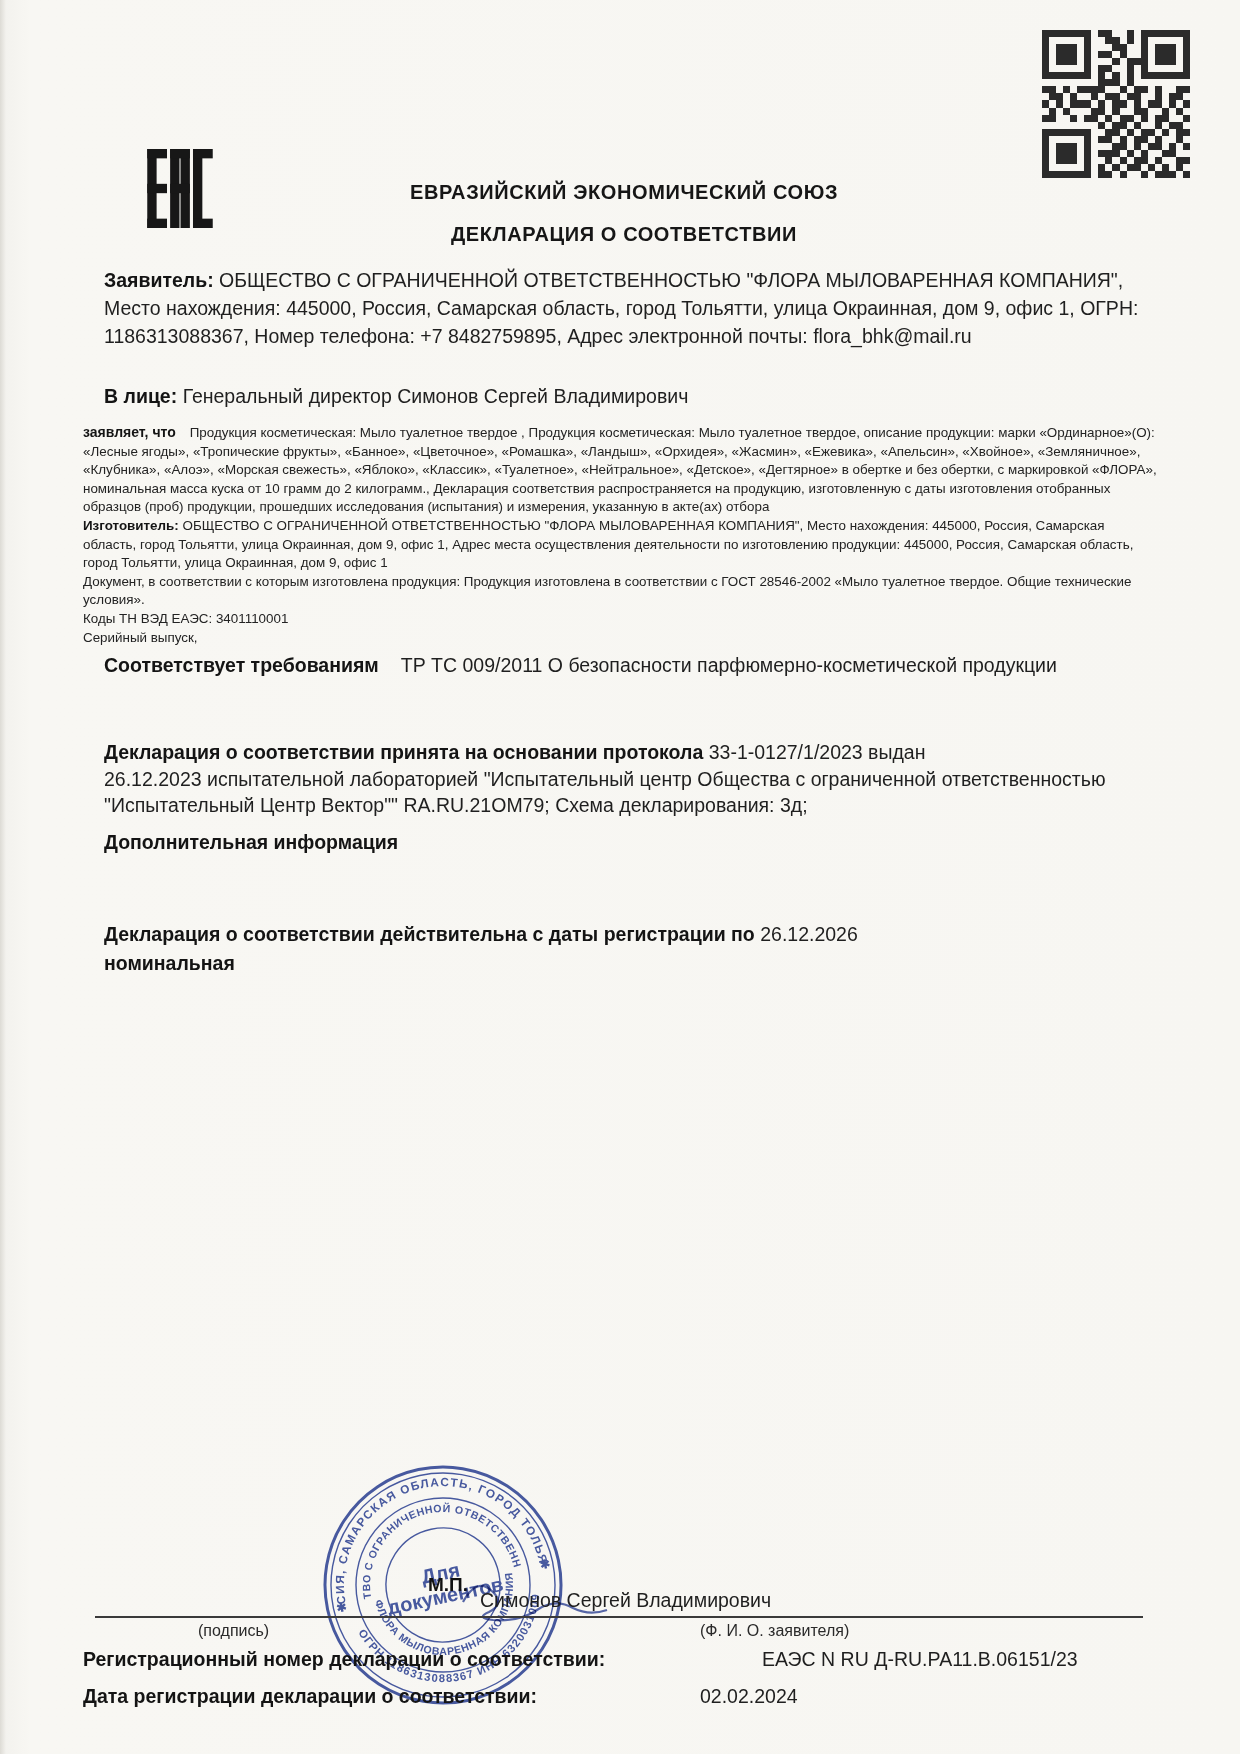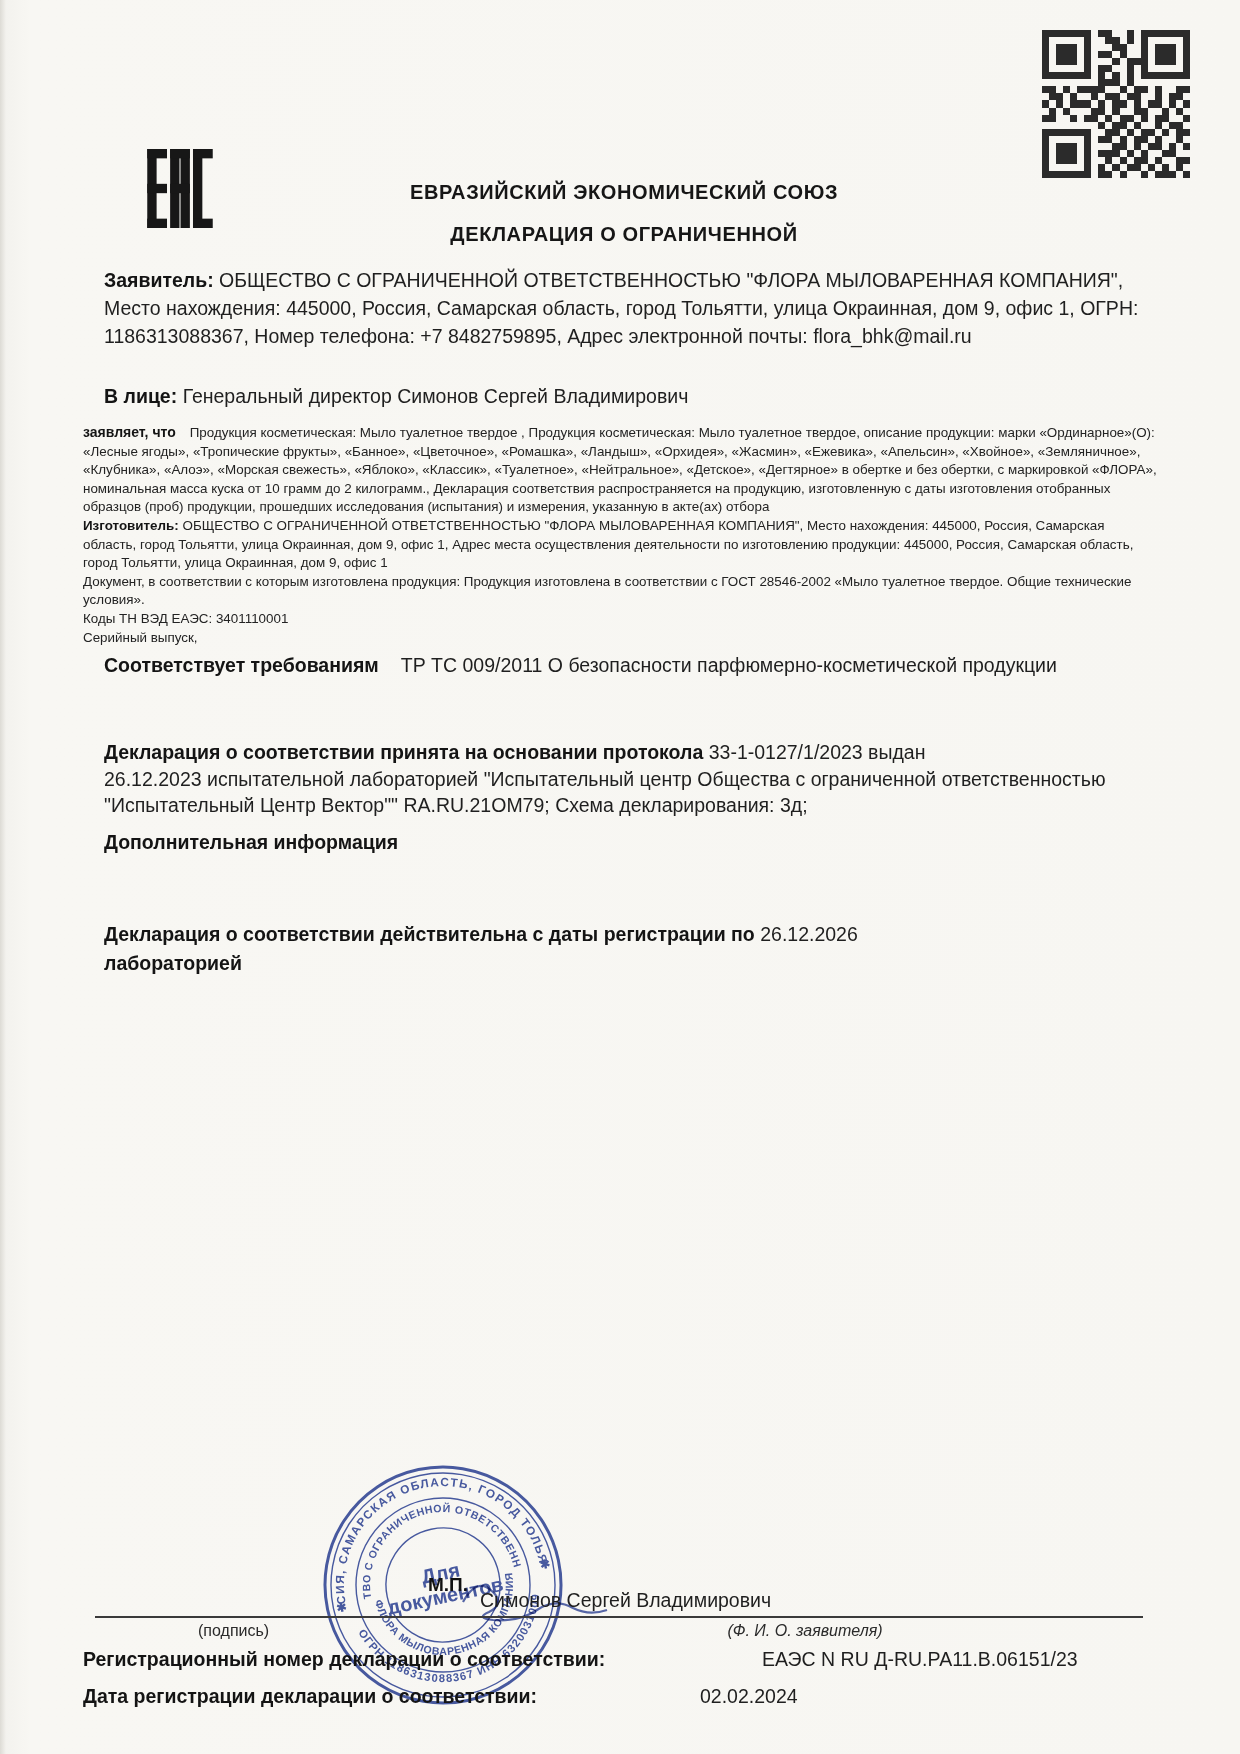--- a/index.html
+++ b/index.html
@@ -284,21 +284,21 @@
       <rect x="32" y="0" width="9" height="76"></rect>
     <rect x="22" y="0" width="19" height="9"></rect>
       <rect x="22" y="33.5" width="19" height="9"></rect>
 
     <rect x="44" y="0" width="9" height="76"></rect>
       <rect x="44" y="0" width="19" height="9"></rect>
     <rect x="44" y="67" width="19" height="9"></rect>
   </svg>
 
   <div class="abs title" style="top:181px;">ЕВРАЗИЙСКИЙ ЭКОНОМИЧЕСКИЙ СОЮЗ</div>
-  <div class="abs title" style="top:223px;">ДЕКЛАРАЦИЯ О ОГРАНИЧЕННОЙ</div>
+  <div class="abs title" style="top:223px;">ДЕКЛАРАЦИЯ О СООТВЕТСТВИИ</div>
 
   <div class="abs para" style="top:266px;">
     <span class="b">Заявитель:</span>
     <span>ОБЩЕСТВО С ОГРАНИЧЕННОЙ ОТВЕТСТВЕННОСТЬЮ "ФЛОРА МЫЛОВАРЕННАЯ КОМПАНИЯ", Место нахождения: 445000, Россия, Самарская область, город Тольятти, улица Окраинная, дом 9, офис 1, ОГРН: 1186313088367, Номер телефона: +7 8482759895, Адрес электронной почты: flora_bhk@mail.ru</span>
   </div>
 
   <div class="abs para" style="top:382px;">
     <span class="b">В лице:</span>
     <span>Генеральный директор Симонов Сергей Владимирович</span>
   </div>
@@ -319,21 +319,21 @@
     <span class="b">Декларация о соответствии принята на основании протокола</span>
     <span>33-1-0127/1/2023 выдан</span><br>
     <span>26.12.2023  испытательной лабораторией "Испытательный центр Общества с ограниченной ответственностью "Испытательный Центр Вектор"" RA.RU.21ОМ79; Схема декларирования: 3д;</span>
   </div>
 
   <div class="abs para b" style="top:828px;">Дополнительная информация</div>
 
   <div class="abs para" style="top:920px;line-height:29px;">
     <span class="b">Декларация о соответствии действительна с даты регистрации по</span>
     <span>26.12.2026</span><br>
-    <span class="b">лабораторией</span>
+    <span class="b">номинальная</span>
   </div>
 
   <svg class="abs stamp-svg" viewBox="0 0 254 254">
     <g transform="rotate(-12 127 127)" font-family="Liberation Sans, sans-serif">
       <g fill="none" stroke="#3b4fa0">
         <circle cx="127" cy="127" r="118" stroke-width="3"></circle>
         <circle cx="127" cy="127" r="112" stroke-width="1.4"></circle>
         <circle cx="127" cy="127" r="87" stroke-width="1.4"></circle>
         <circle cx="127" cy="127" r="57" stroke-width="1.4"></circle>
       </g>
@@ -364,20 +364,20 @@
 
   <svg class="abs squiggle" viewBox="0 0 230 70">
     <path d="M8,42 q14,-26 30,-10 q12,12 -4,20 q-14,6 4,8 q26,2 44,-10 q18,-12 36,-2 q16,8 34,2" fill="none" stroke="#3b4fa0" stroke-width="2.2" opacity=".85"></path>
   </svg>
 
   <div class="abs mp">М.П.</div>
 
   <div class="abs value" style="left:480px;top:1589px;">Симонов Сергей Владимирович</div>
   <div class="abs sig-line"></div>
   <div class="abs caption" style="left:198px;top:1622px;width:130px;text-align:left;">(подпись)</div>
-  <div class="abs caption" style="left:700px;top:1622px;width:210px;text-align:center;font-style:italic;">(Ф. И. О. заявителя)</div>
+  <div class="abs caption" style="left:700px;top:1622px;width:210px;text-align:left;">(Ф. И. О. заявителя)</div>
 
   <div class="abs label-b" style="left:83px;top:1648px;">Регистрационный номер декларации о соответствии:</div>
   <div class="abs value" style="left:762px;top:1648px;">ЕАЭС N RU Д-RU.РА11.В.06151/23</div>
   <div class="abs label-b" style="left:83px;top:1685px;">Дата регистрации декларации о соответствии:</div>
   <div class="abs value" style="left:700px;top:1685px;">02.02.2024</div>
 
 </div>
 
 </body></html>

